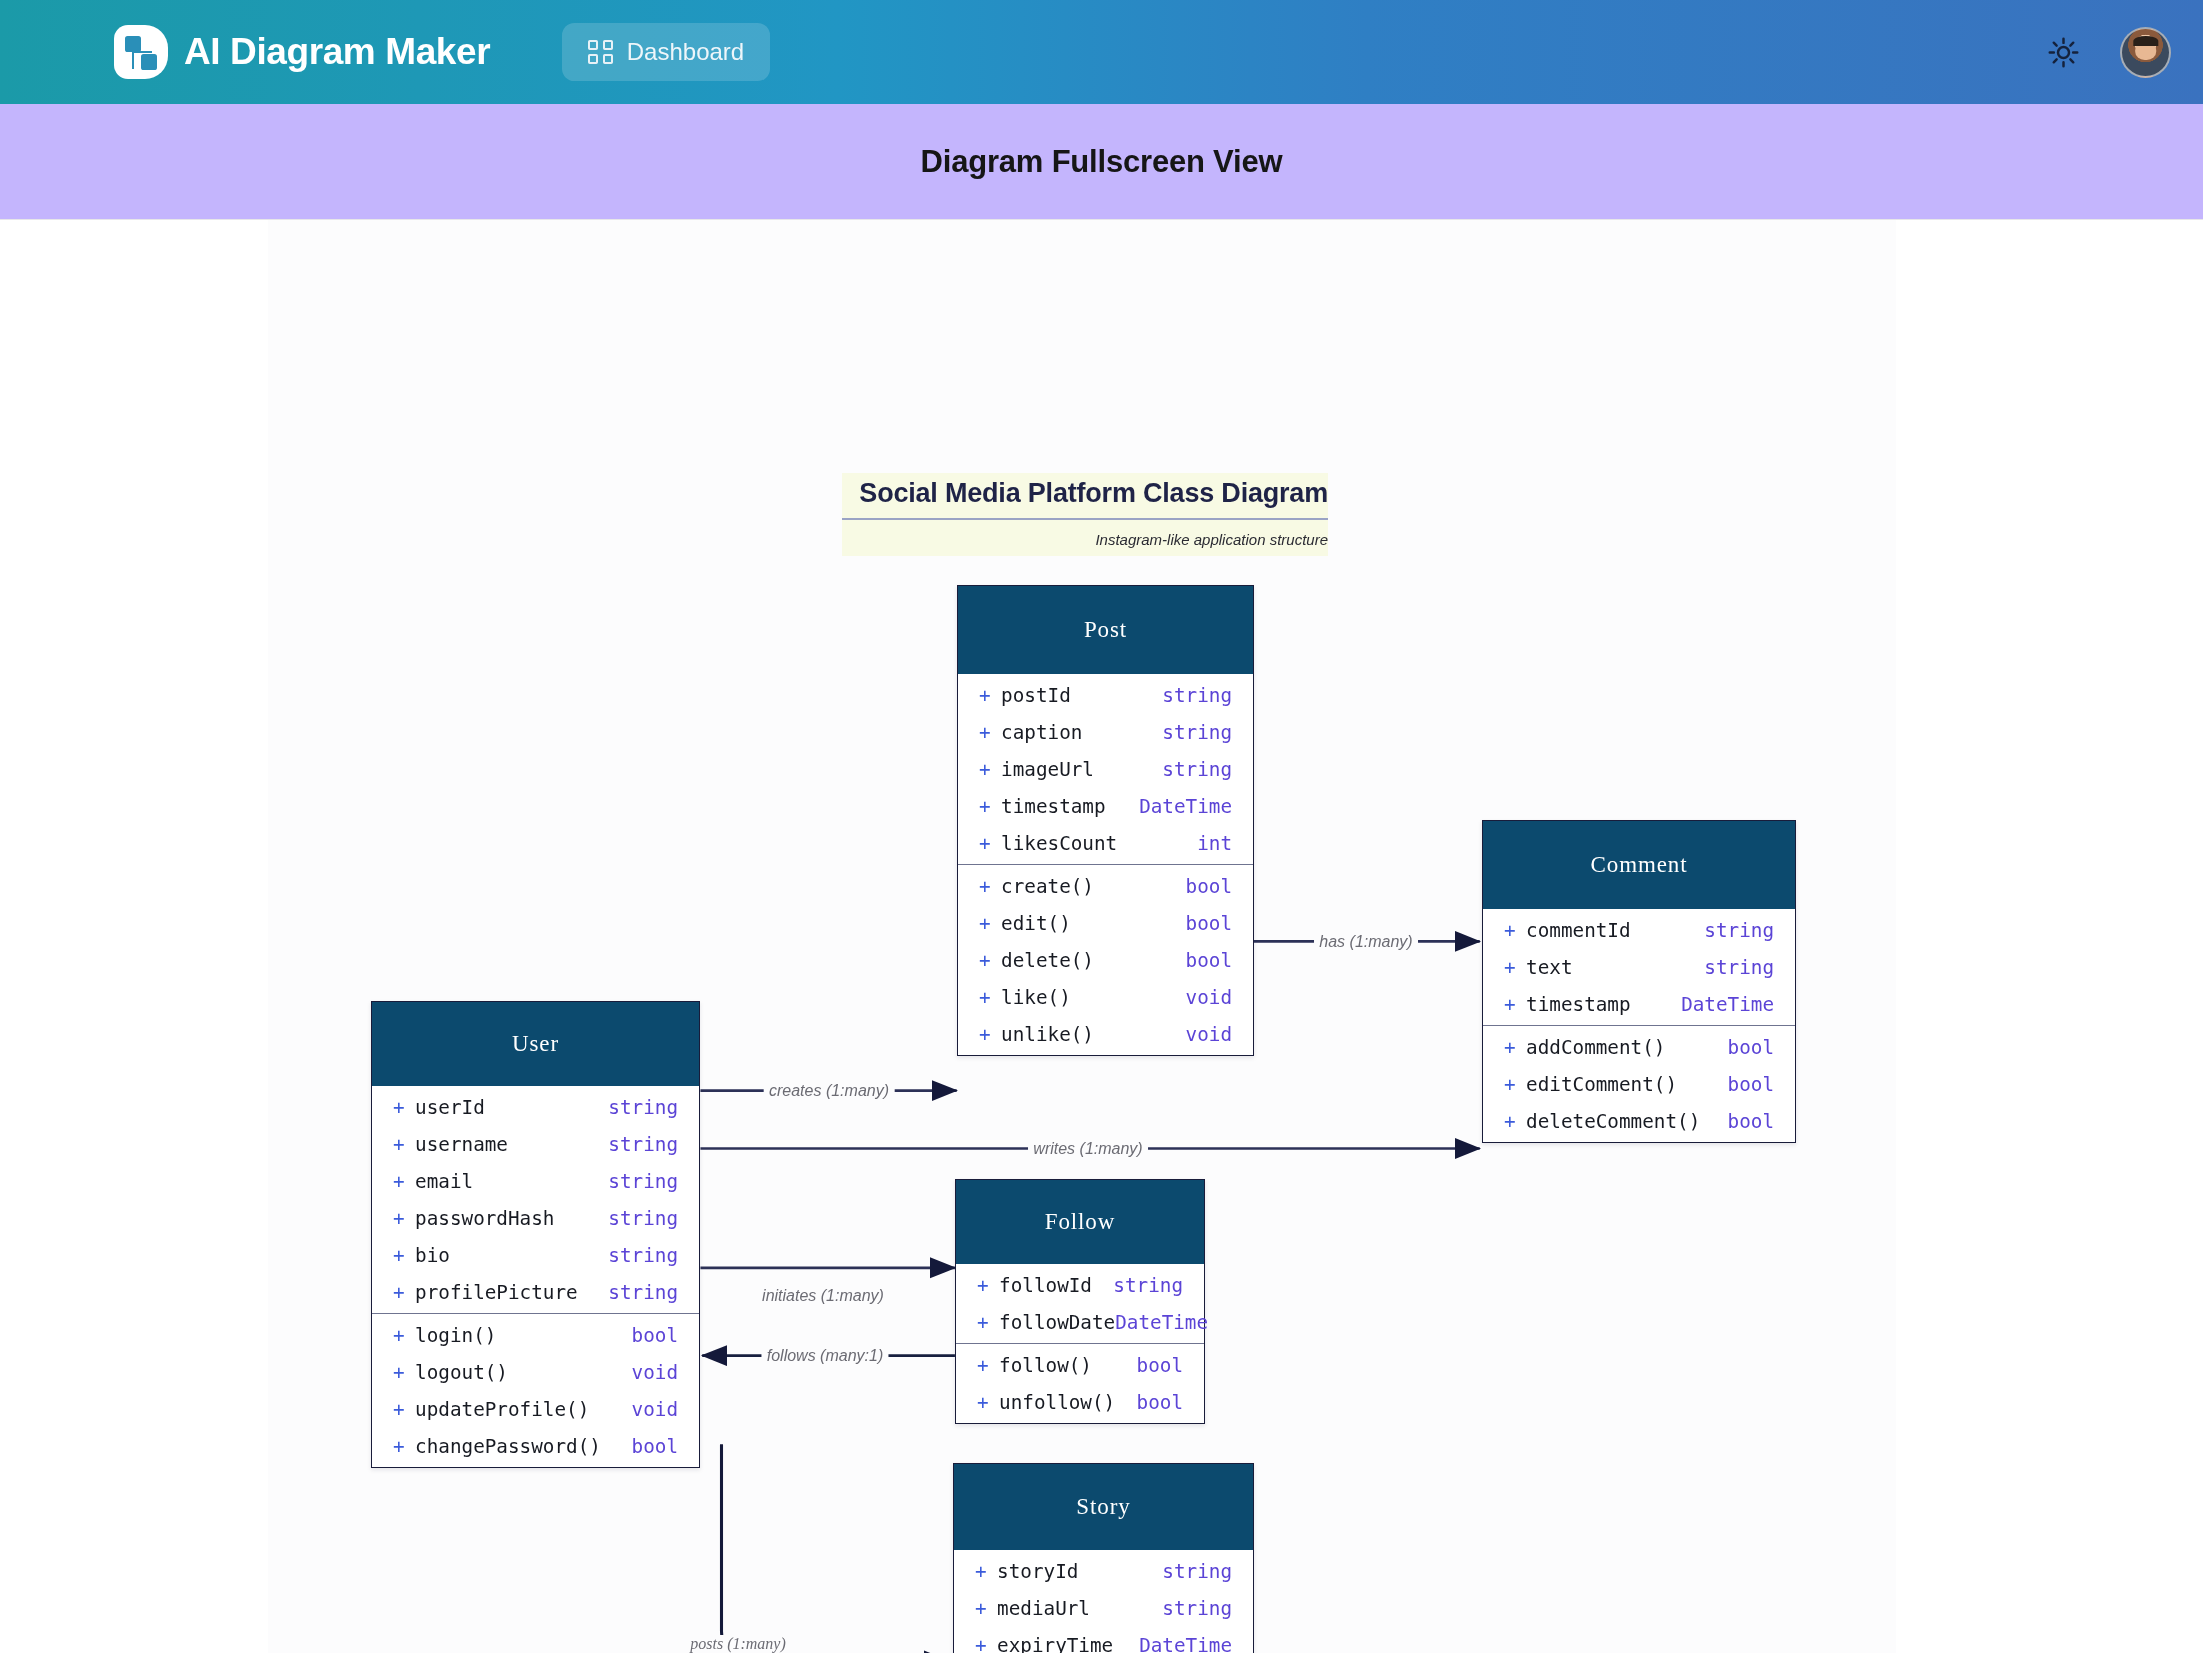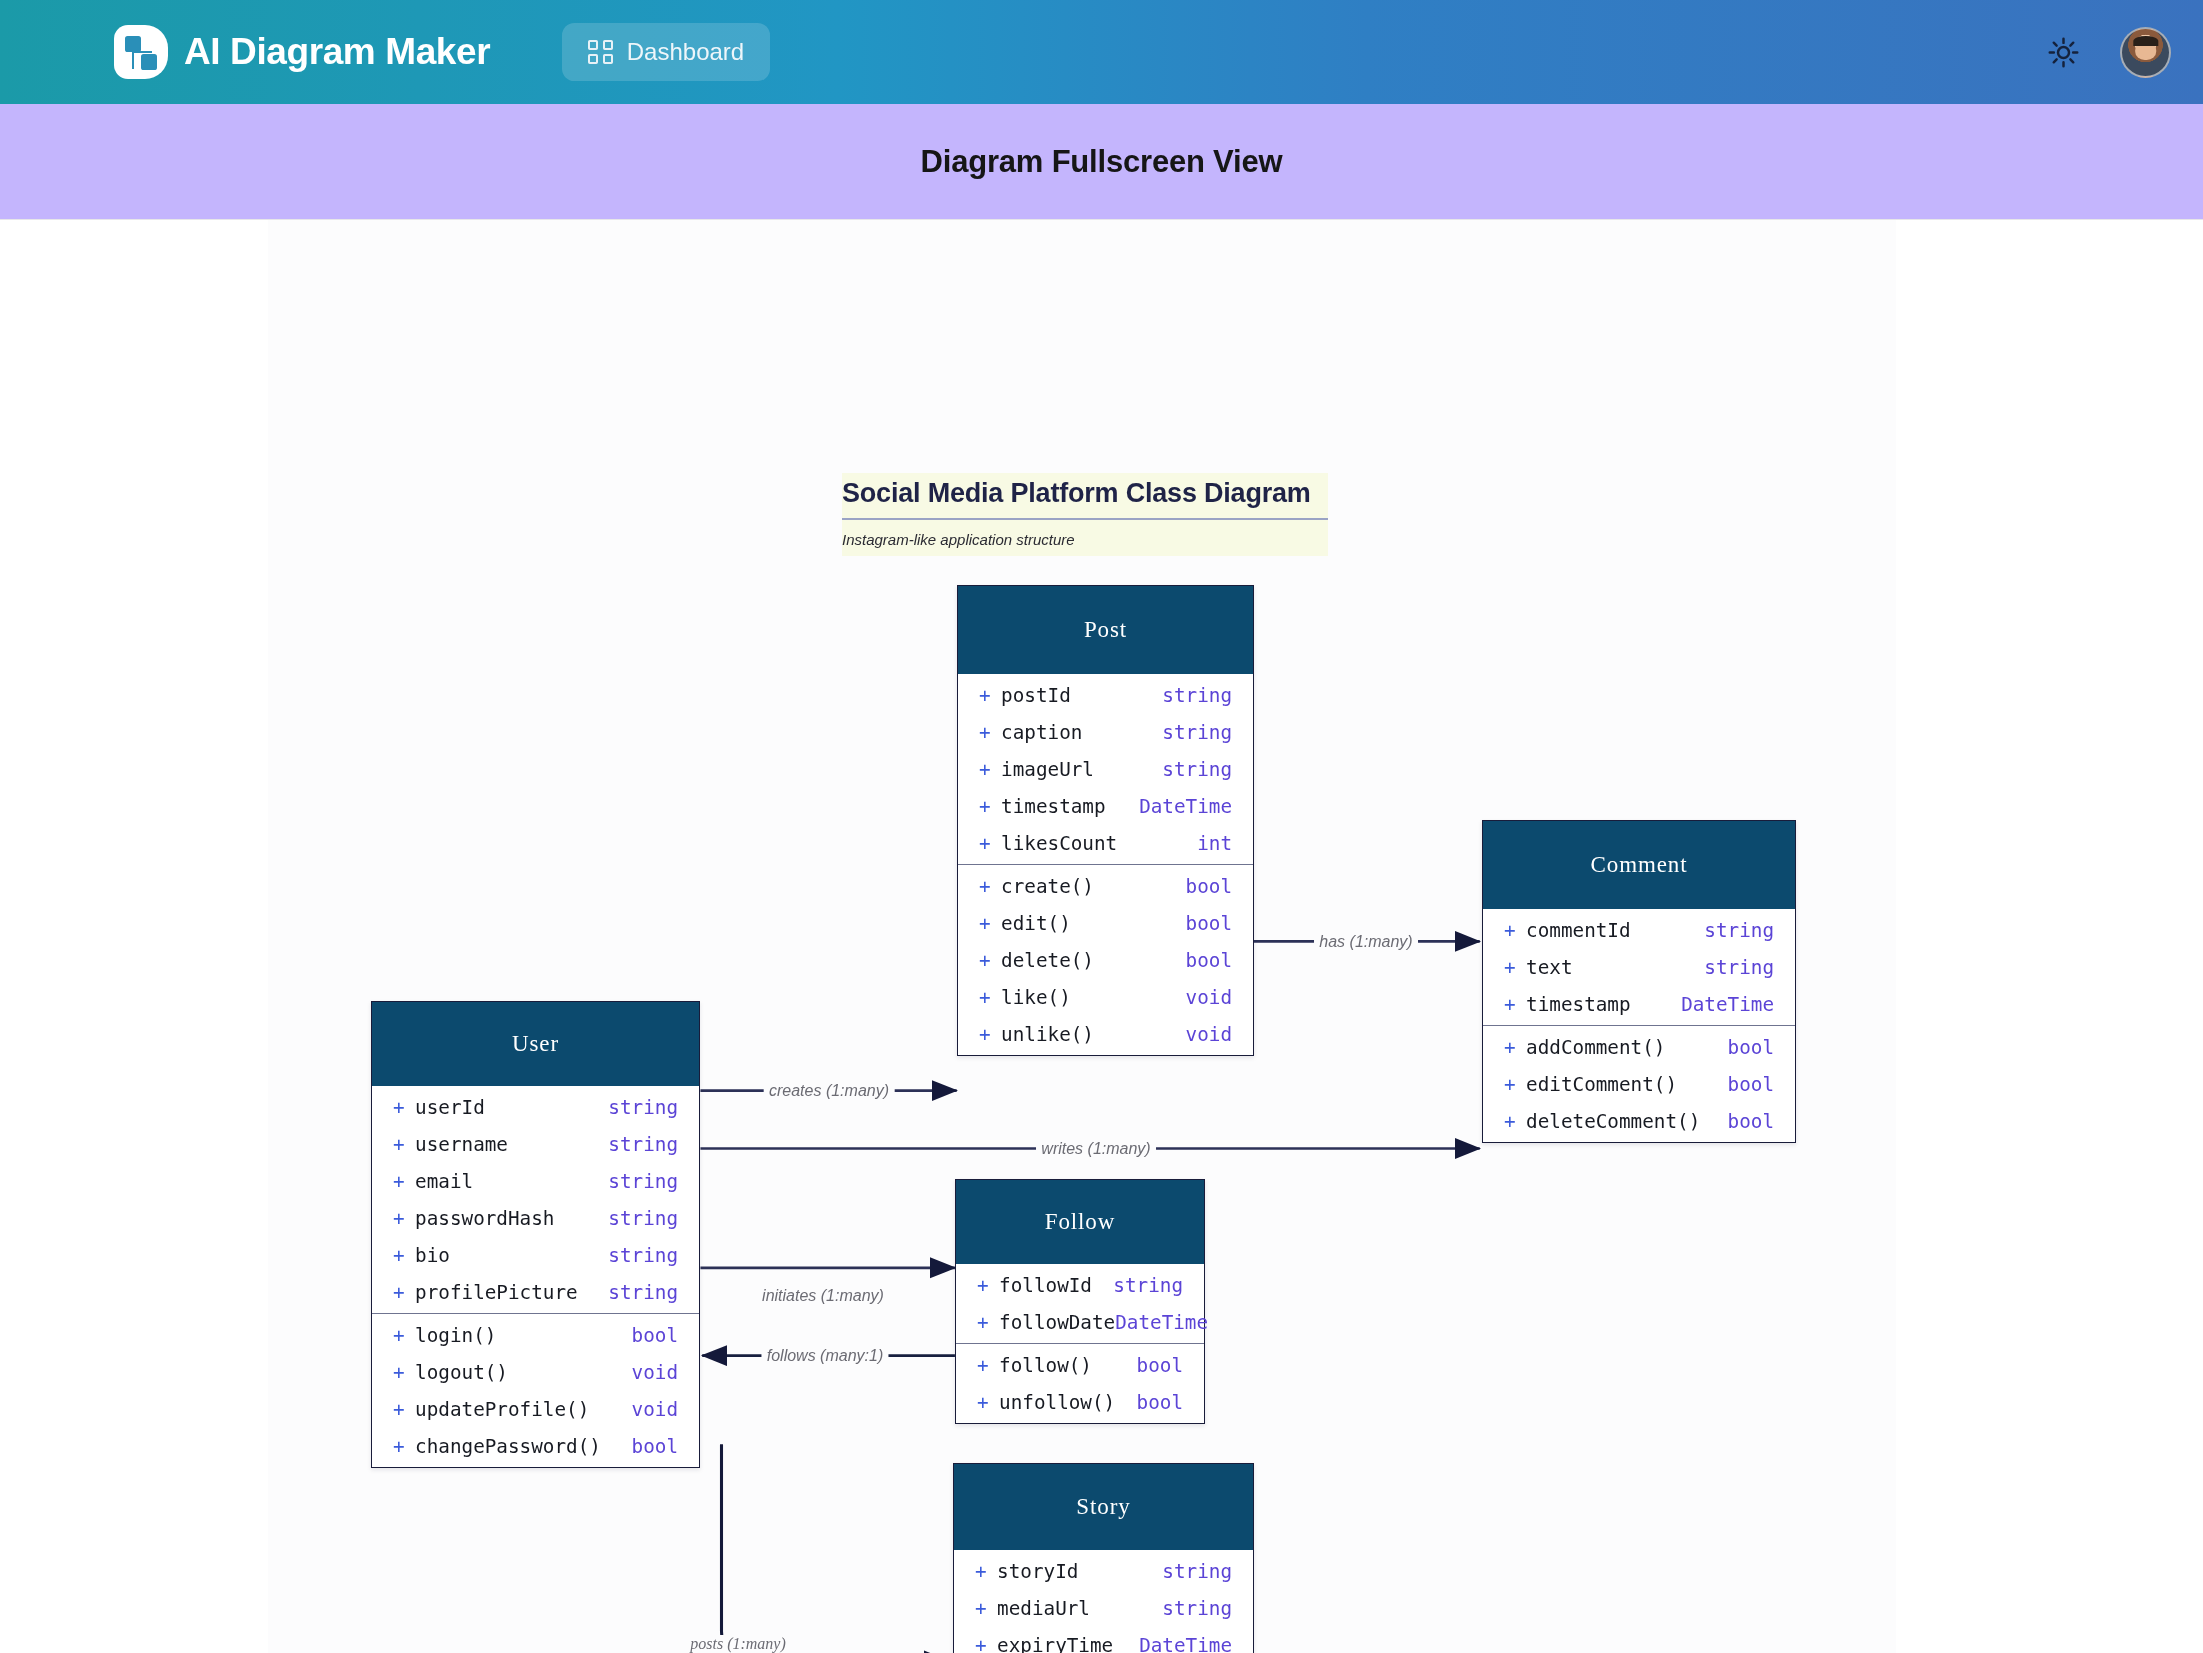--- a/index.html
+++ b/index.html
@@ -112,20 +112,21 @@
     position: absolute; left: 268px; top: 0; width: 1628px; bottom: 0;
     background: #fcfcfd;
   }
   .diagram-layer { position: absolute; inset: 0; }
 
   
   .diagram-heading {
     position: absolute; left: 842px; top: 253px; width: 486px;
     background: #f8fae4;
     padding: 1.8px 0 0 0;
+    text-align: right;
   }
   .diagram-heading .dh-title {
     font-size: 27px; font-weight: 700; color: #1f2347;
     padding: 3.5px 0 8.8px 0; letter-spacing: -0.2px;
     border-bottom: 2.6px solid #9aa3c4;
   }
   .diagram-heading .dh-sub {
     font-size: 15px; font-style: italic; color: #2b2b33;
     padding: 10.5px 0 8px 0;
   }
@@ -236,21 +237,21 @@
 
       <path d="M798,1194 L1088,1194" stroke="#2c3157" stroke-width="3" fill="none" marker-end="url(#arrow)"></path>
 
       <path d="M1088,1294 L800,1294" stroke="#18203f" stroke-width="3" fill="none" marker-end="url(#arrow)"></path>
 
       <path d="M822,1395 L822,1608 Q822,1644 858,1644 L1086,1644" stroke="#14193a" stroke-width="3.5" fill="none" marker-end="url(#arrow)" stroke-linejoin="round"></path>
     </svg>
 
     <div class="rel-label" style="left:829px; top:871px;">creates (1:many)</div>
     <div class="rel-label" style="left:1366px; top:722px;">has (1:many)</div>
-    <div class="rel-label" style="left:1088px; top:929px;margin-left:8px;">writes (1:many)</div>
+    <div class="rel-label" style="left:1088px; top:929px;">writes (1:many)</div>
     <div class="rel-label" style="left:823px; top:1076px;">initiates (1:many)</div>
     <div class="rel-label" style="left:825px; top:1136px;">follows (many:1)</div>
     <div class="rel-label" style="left:738px; top:1424px;font-family:Liberation Serif, serif;">posts (1:many)</div>
 
     <div class="class-box" id="box-post" style="left:957px; top:365px; width:297px;">
       <div class="class-head" style="height:88px; line-height:88px;">Post</div>
       <div class="class-section">
         <div class="member">
             <span class="vis">+</span>
             <span class="mname">postId</span>

